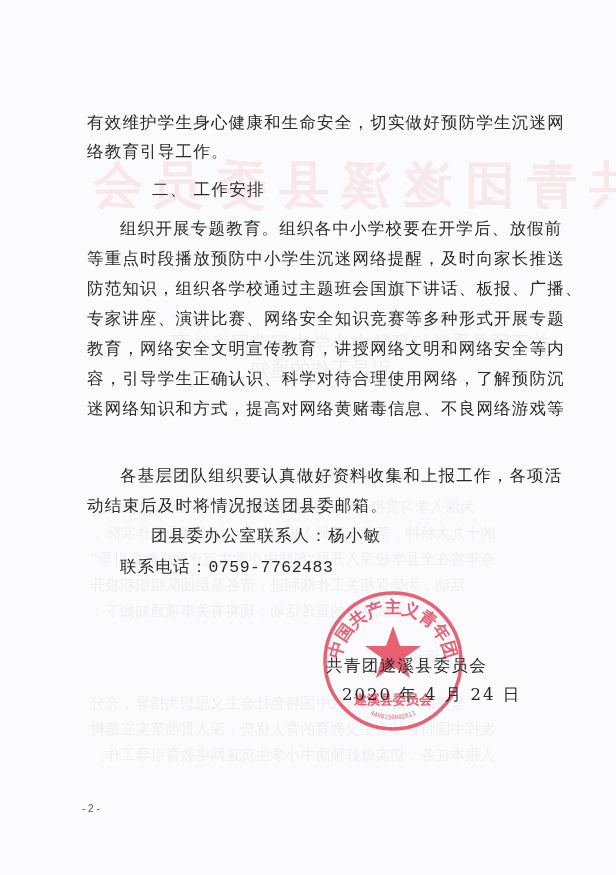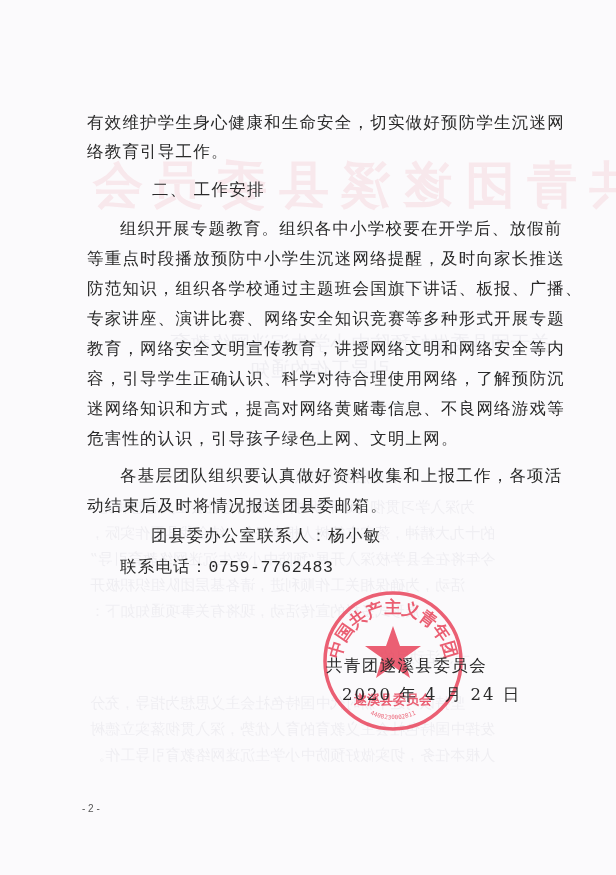--- a/index.html
+++ b/index.html
@@ -45,21 +45,20 @@
 
   <div class="line indent" style="top:179px;margin-left:32px;">二、 工作安排</div>
 
   <div class="line indent" style="top:218px;">组织开展专题教育。组织各中小学校要在开学后、放假前</div>
   <div class="line" style="top:248px;">等重点时段播放预防中小学生沉迷网络提醒，及时向家长推送</div>
   <div class="line" style="top:278px;">防范知识，组织各学校通过主题班会国旗下讲话、板报、广播、</div>
   <div class="line" style="top:308px;">专家讲座、演讲比赛、网络安全知识竞赛等多种形式开展专题</div>
   <div class="line" style="top:338px;">教育，网络安全文明宣传教育，讲授网络文明和网络安全等内</div>
   <div class="line" style="top:368px;font-family:Liberation Serif, serif;">容，引导学生正确认识、科学对待合理使用网络，了解预防沉</div>
   <div class="line" style="top:398px;">迷网络知识和方式，提高对网络黄赌毒信息、不良网络游戏等</div>
-  <div class="line" style="top:428px;">危害性的认识，引导孩子绿色上网、文明上网。</div>
 
   <div class="line indent" style="top:465px;font-family:Liberation Serif, serif;">各基层团队组织要认真做好资料收集和上报工作，各项活</div>
   <div class="line" style="top:495px;text-align:center;">动结束后及时将情况报送团县委邮箱。</div>
 
   <div class="line indent" style="top:525px;margin-left:31px;">
     <span>团县委办公室联系人：</span><span>杨小敏</span>
   </div>
   <div class="line indent" style="top:556px;">
     <span>联系电话：</span><span class="mono">0759-7762483</span>
   </div>

